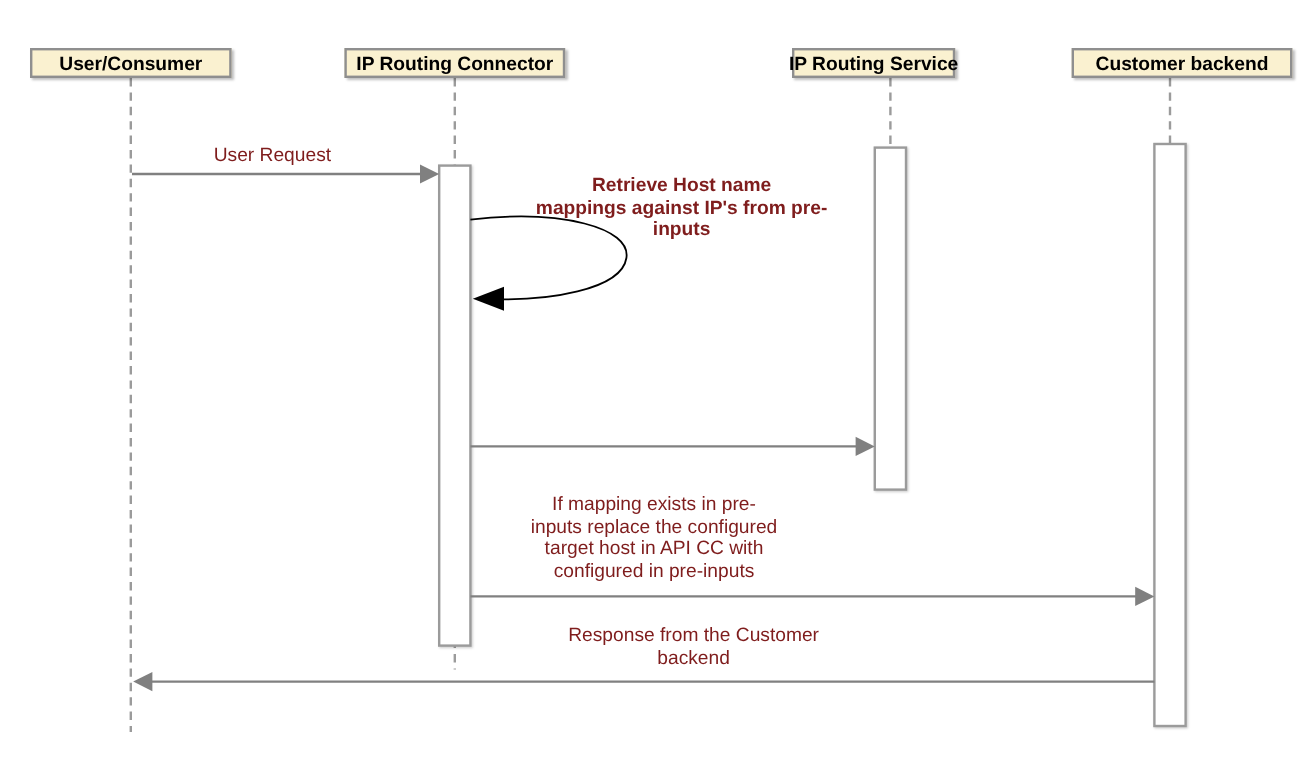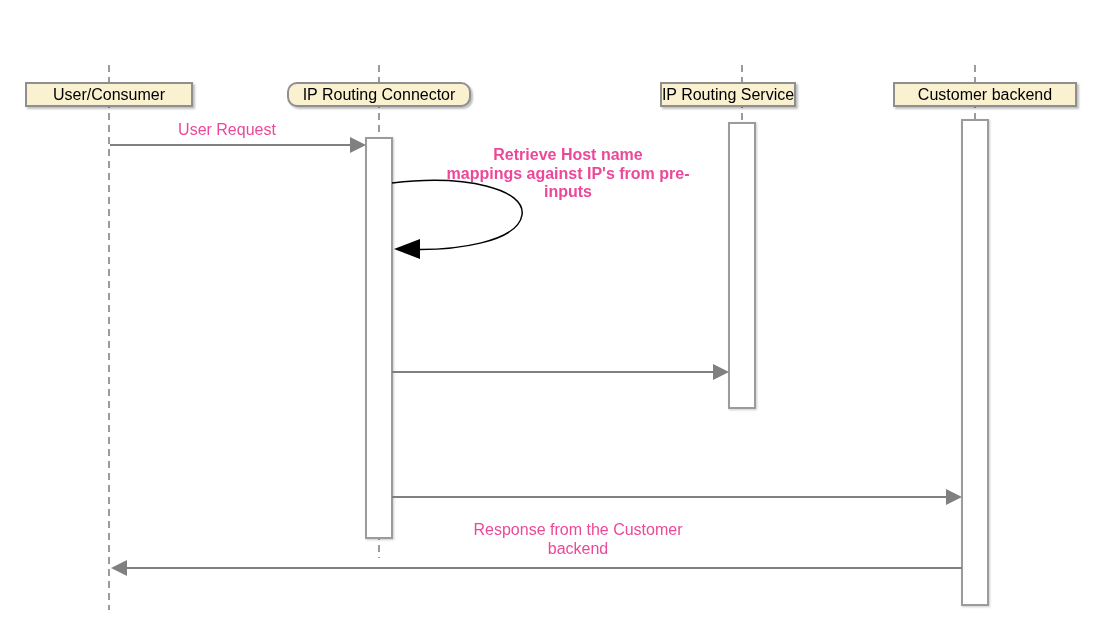--- a/index.html
+++ b/index.html
@@ -15,30 +15,29 @@
 
   .actor {
     position: absolute;
     top: 40px;
     height: 25px;
     box-sizing: border-box;
     background: #FAF1D0;
     border: 2px solid #8F8F8F;
     box-shadow: 2px 2px 2px rgba(0,0,0,0.25);
     display: flex;
-    align-items: center;
+    align-items: flex-end;
     justify-content: center;
     font-size: 16px;
-    font-weight: normal;
+    font-weight: bold;
     color: #000000;
     white-space: nowrap;
-    margin-top: 42px;
   }
   .actor-0 { left: 25px;  width: 168px; }
-  .actor-1 { left: 287px; width: 184px; border-radius: 10px; }
+  .actor-1 { left: 287px; width: 184px; }
   .actor-2 { left: 660px; width: 136px; }
   .actor-3 { left: 893px; width: 184px; }
 
   .lifeline {
     stroke: #9B9B9B;
     stroke-width: 2;
     stroke-dasharray: 7 5;
     fill: none;
   }
   .activation {
@@ -51,21 +50,21 @@
   .msg-head  { fill: #808080; stroke: none; }
   .loop-line { stroke: #000000; stroke-width: 1.5; fill: none; }
   .loop-head { fill: #000000; stroke: none; }
 
   .msg-label {
     position: absolute;
     transform: translateX(-50%);
     text-align: center;
     font-size: 16px;
     line-height: 18.5px;
-    color: #ec4899;
+    color: #7f1d1d;
     white-space: pre-line;
   }
   .label-1 { left: 227px; top: 121px; }
   .label-2 { left: 568px; top: 146px; font-weight: bold; }
   .label-3 { left: 560px; top: 273px; }
   .label-4 { left: 545px; top: 412px; }
   .label-5 { left: 546px; top: 521px; margin-left: 32px; }
 </style>
 </head>
 <body>
@@ -123,16 +122,20 @@
     <span>IP Routing Service</span>
   </div>
   <div class="actor actor-3">
     <span>Customer backend</span>
   </div>
 
   <div class="msg-label label-1">User Request</div>
   <div class="msg-label label-2">Retrieve Host name
 mappings against IP's from pre-
 inputs</div>
+  <div class="msg-label label-4">If mapping exists in pre-
+inputs replace the configured
+target host in API CC with
+configured in pre-inputs</div>
   <div class="msg-label label-5">Response from the Customer
 backend</div>
 
 </div>
 
 </body></html>

